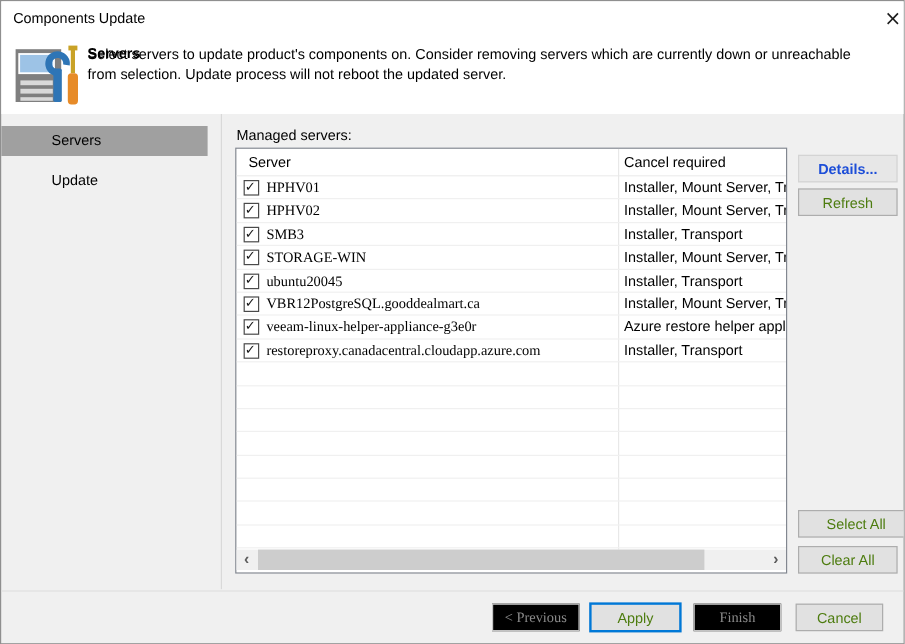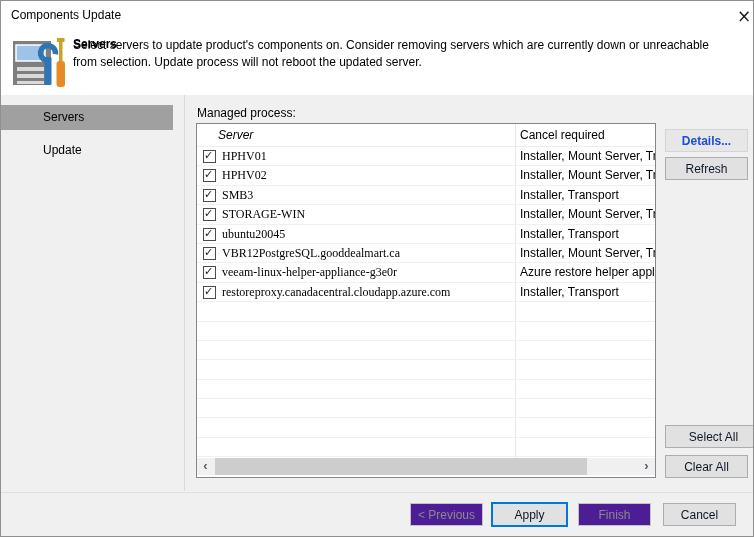--- a/index.html
+++ b/index.html
@@ -27,21 +27,21 @@
   .side-item.plain{top:139px;width:172px;height:20px;line-height:20px;}
   .side-divider{position:absolute;left:183px;top:94px;width:1px;height:396px;background:#d9d9d9;}
   
   .list-label{position:absolute;left:196px;top:105px;}
   .table{
     position:absolute;left:195px;top:122px;width:460px;height:355px;box-sizing:border-box;
     border:1px solid #828790;background:#ffffff;overflow:hidden;
   }
   .thead{position:absolute;left:0;top:0;width:100%;height:23px;box-sizing:border-box;border-bottom:1px solid #ededed;}
   .th{position:absolute;top:4px;cursor:pointer;}
-  .th-server{left:21px;font-style:italic;}
+  .th-server{left:10px;}
   .th-update{left:323px;}
   .col-divider{position:absolute;left:318px;top:0;width:1px;height:334px;background:#e8e8e8;}
   .rows{position:absolute;left:0;top:23px;width:100%;height:311px;overflow:hidden;}
   .row{position:relative;height:19.4px;box-sizing:border-box;border-bottom:1px solid #f0f0f0;}
   .row .cb{
     position:absolute;left:6px;top:3px;width:13px;height:13px;box-sizing:border-box;
     border:1px solid #4a4a4a;background:#fff;cursor:pointer;
   }
   .row .tick{
     position:absolute;left:0;top:-1px;width:11px;height:11px;
@@ -54,25 +54,25 @@
   .sb-arrow{
     position:absolute;top:0;width:17px;height:17px;text-align:center;line-height:16px;
     color:#5b5b5b;font-weight:bold;font-size:13px;cursor:pointer;
   }
   .sb-left{left:0;}
   .sb-right{right:0;}
   .sb-thumb{position:absolute;left:18px;top:0;width:372px;height:17px;background:#cdcdcd;cursor:pointer;}
   
   .btn{
     position:absolute;box-sizing:border-box;height:23px;
-    border:1px solid #adadad;background:#e1e1e1;color:#0f172a;
+    border:1px solid #adadad;background:#e1e1e1;color:#4d7c0f;
     font-family:"Liberation Sans",sans-serif;font-size:12px;text-align:center;padding:0;cursor:pointer;
   }
   .btn.dis-light{background:#e7e7e7;border-color:#d4d4d4;color:#1d4ed8;cursor:default;font-weight:bold;}
-  .btn.dis-dark{background:#4c1d95;border-color:#c3c3c3;color:#8a8a8a;cursor:default;}
+  .btn.dis-dark{background:#000000;border-color:#c3c3c3;color:#8a8a8a;cursor:default;font-family:Liberation Serif, serif;}
   .btn-details{left:664px;top:128px;width:83px;}
   .btn-refresh{left:664px;top:156px;width:83px;}
   .btn-selectall{left:664px;top:424px;width:97px;}
   .btn-clearall{left:664px;top:454px;width:83px;}
   .footer-line{position:absolute;left:0;top:491px;width:100%;height:1px;background:#e0e0e0;}
   .btn-previous{left:409px;top:502px;width:73px;}
   .btn-apply{left:490px;top:501px;width:77px;height:25px;border:2px solid #0078d7;background:#e1e1e1;}
   .btn-finish{left:577px;top:502px;width:73px;}
   .btn-cancel{left:662px;top:502px;width:73px;}
 </style>
@@ -103,21 +103,21 @@
     </svg>
 
     <span class="hdr-title">Servers</span>
     <div class="hdr-desc">Select servers to update product's components on. Consider removing servers which are currently down or unreachable from selection. Update process will not reboot the updated server.</div>
   </div>
 
   <div class="side-item selected">Servers</div>
   <div class="side-item plain">Update</div>
   <div class="side-divider"></div>
 
-  <div class="list-label">Managed process:</div>
+  <div class="list-label">Managed servers:</div>
 
   <div class="table">
     <div class="thead">
       <span class="th th-server">Server</span>
       <span class="th th-update">Cancel required</span>
     </div>
     <div class="col-divider"></div>
     <div class="rows">
   <div class="row">
     <span class="cb">

